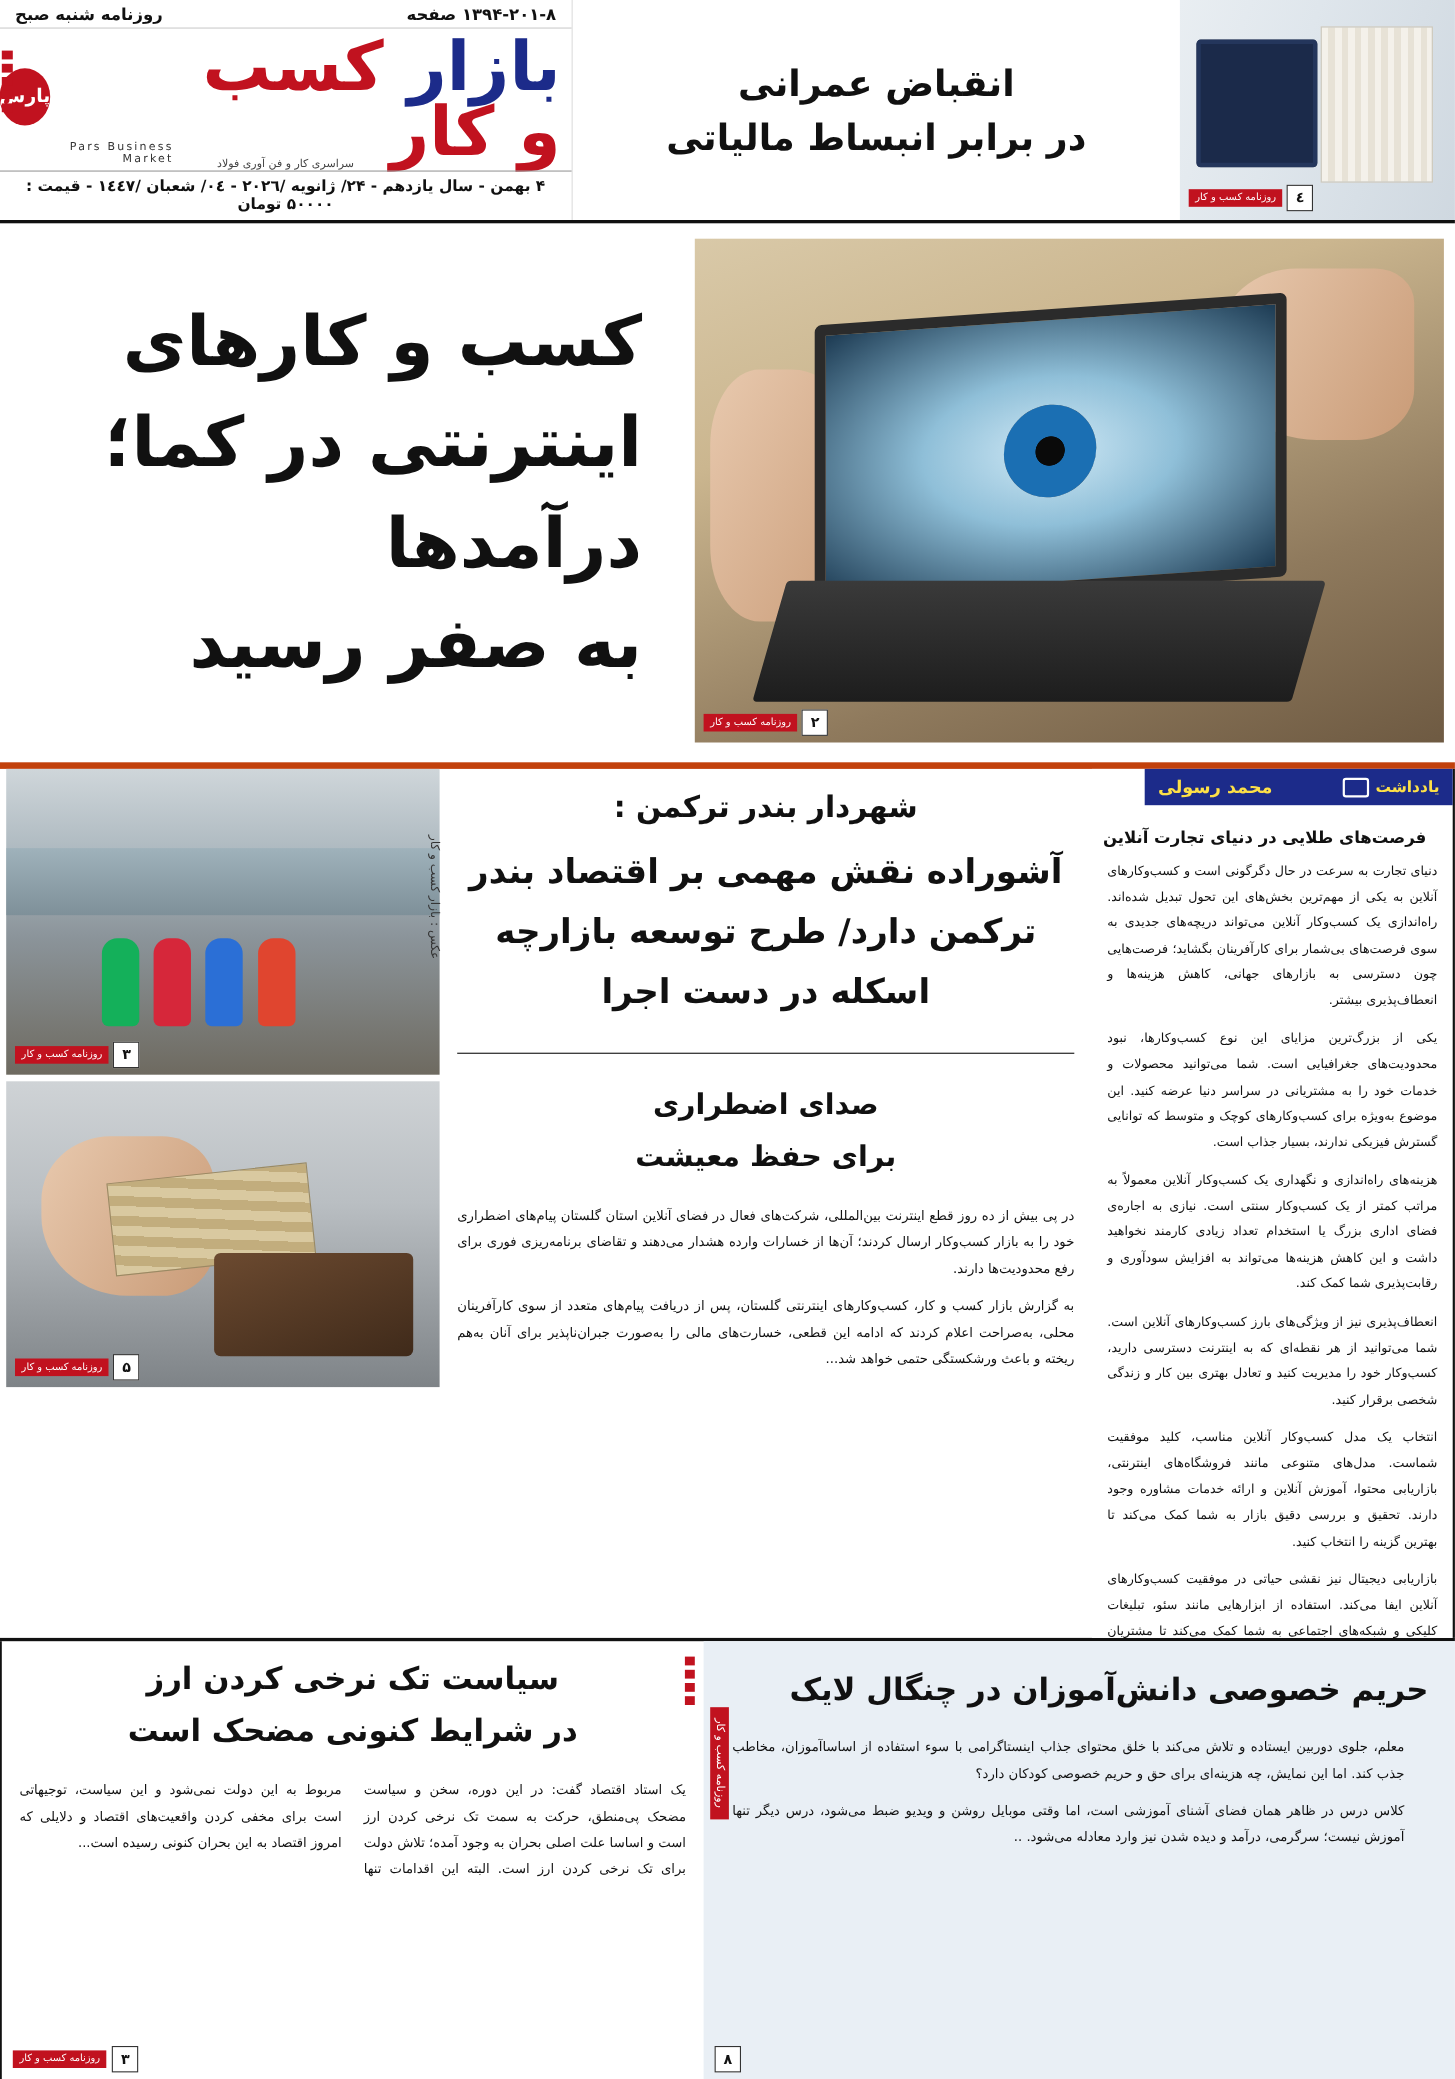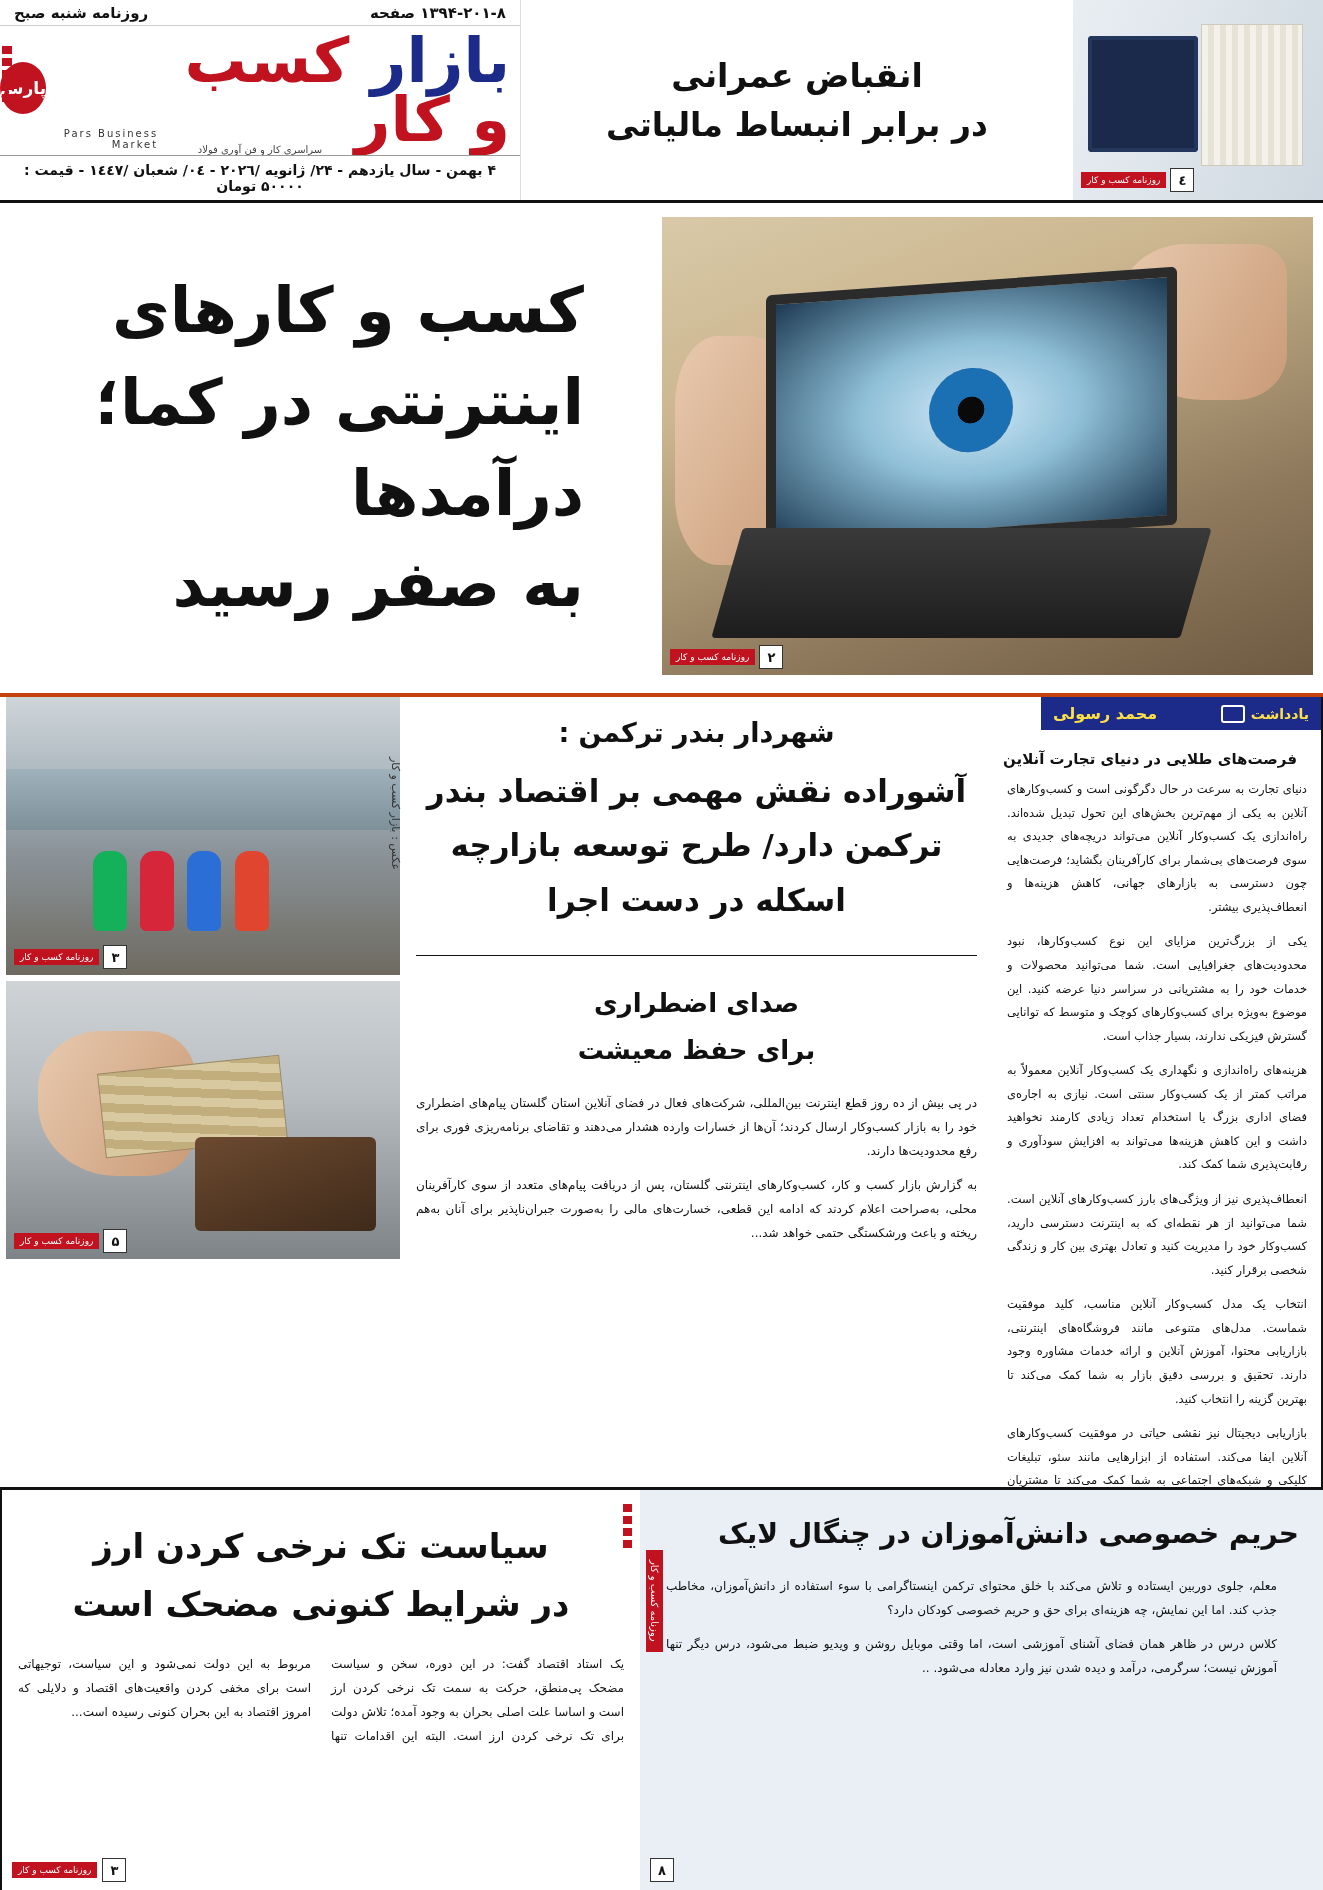--- a/index.html
+++ b/index.html
@@ -29,21 +29,21 @@
   .tagstrip{background:#c1121f;color:#fff;font-size:9px;padding:3px 6px;letter-spacing:0.5px;}
 
   
   .photo{position:relative;overflow:hidden;background:#9aa;}
   .ph-office{background:
      linear-gradient(110deg,#e9eef2 0%,#dfe6ec 40%,#cfd8e0 100%);}
   .ph-office:before{content:"";position:absolute;left:6%;top:18%;width:44%;height:58%;background:#1b2a4a;border-radius:4px;box-shadow:inset 0 0 0 4px #24365c;}
   .ph-office:after{content:"";position:absolute;right:8%;top:12%;width:40%;height:70%;background:repeating-linear-gradient(90deg,#f4f1ea 0 6px,#e7e2d6 6px 12px);border:1px solid #cfc9bb;}
 
   
-  .lead{display:flex;flex-direction:row-reverse;height:490px;border-bottom:4px solid #c2410c;gap:30px;}
+  .lead{display:flex;flex-direction:row-reverse;height:490px;border-bottom:6px solid #c2410c;}
   .lead-head{width:610px;display:flex;flex-direction:column;justify-content:center;align-items:flex-start;padding:0 26px;box-sizing:border-box;}
   .lead-head h1{margin:0;font-size:63px;font-weight:bold;line-height:1.45;text-align:right;width:100%;}
   .lead-photo{flex:1;margin:14px 10px 18px 22px;position:relative;}
   .ph-laptop{background:linear-gradient(160deg,#d9c9a8 0%,#cbb68f 30%,#8f7a5d 70%,#6e5a42 100%);}
   .ph-laptop .screen{position:absolute;left:16%;top:14%;width:60%;height:52%;background:radial-gradient(ellipse at 50% 50%,#cfe8f5 0%,#8fbfd8 40%,#1c3a52 100%);border:10px solid #2b2b2b;border-radius:6px;transform:skewY(-4deg);}
   .ph-laptop .iris{position:absolute;left:50%;top:50%;width:84px;height:84px;margin:-42px -42px;border-radius:50%;background:radial-gradient(circle,#0a0a0a 0 22%,#1b6fb3 23% 70%,#0d3a63 71% 100%);}
   .ph-laptop .base{position:absolute;left:10%;bottom:8%;width:72%;height:24%;background:linear-gradient(180deg,#3a3a3a,#1d1d1d);transform:skewX(-16deg);border-radius:4px;}
   .ph-laptop .arm{position:absolute;right:4%;top:6%;width:26%;height:34%;background:linear-gradient(120deg,#e8c9ae,#c99b77);border-radius:40% 20% 30% 50%;}
   .ph-laptop .arm2{position:absolute;left:2%;top:26%;width:22%;height:50%;background:linear-gradient(120deg,#e8c9ae,#c99b77);border-radius:30% 50% 40% 30%;}
 
@@ -77,21 +77,21 @@
   .ph-money{background:linear-gradient(180deg,#cfd3d6 0%,#b9bec2 40%,#7e8387 100%);}
   .ph-money .hand{position:absolute;left:8%;top:18%;width:40%;height:52%;background:linear-gradient(120deg,#e8c9ae,#c99b77);border-radius:40% 30% 30% 50%;}
   .ph-money .cash{position:absolute;left:24%;top:30%;width:46%;height:30%;background:repeating-linear-gradient(8deg,#d9c9a0 0 9px,#c2ad7d 9px 18px);transform:rotate(-6deg);border:1px solid #9a8a63;}
   .ph-money .wallet{position:absolute;right:6%;bottom:10%;width:46%;height:34%;background:linear-gradient(160deg,#6c4a30,#3f2a1a);border-radius:6px;}
   .vcaption{position:absolute;writing-mode:vertical-rl;right:-2px;top:60px;font-size:11px;color:#333;}
 
   
   .bottom{display:flex;flex-direction:row-reverse;height:400px;border-top:3px solid #111;}
   .bot-right{width:640px;padding:10px 16px;box-sizing:border-box;position:relative;border-left:2px solid #111;}
   .bot-left{flex:1;padding:10px 16px;box-sizing:border-box;position:relative;}
-  .bot-title{font-size:34px;font-weight:bold;line-height:1.7;text-align:center;margin:18px 0 18px;}
+  .bot-title{font-size:28px;font-weight:bold;line-height:1.7;text-align:center;margin:0 0 18px;}
   .bot-title-sm{font-size:28px;font-weight:bold;line-height:1.7;text-align:right;margin:10px 8px 16px;}
   .bot-body{font-size:12px;line-height:2.0;text-align:justify;}
   .bot-body p{margin:0 0 10px;}
   .redticks{position:absolute;right:8px;top:14px;display:flex;flex-direction:column;gap:4px;}
   .redticks i{width:9px;height:8px;background:#c1121f;display:block;}
   .sidestripe{position:absolute;left:6px;top:60px;writing-mode:vertical-rl;font-size:10px;color:#fff;background:#c1121f;padding:10px 3px;letter-spacing:1px;}
   .twocol{column-count:2;column-gap:20px;}
   .bl-left-panel{background:#e9eff5;}
   .corner-tag{position:absolute;bottom:8px;display:flex;align-items:center;gap:5px;}
 </style>
@@ -252,21 +252,21 @@
       <div class="corner-tag" style="left:10px;">
         <span class="pagenum">۳</span>
         <span class="tagstrip">روزنامه کسب و کار</span>
       </div>
     </div>
 
     <div class="bot-left bl-left-panel">
       <div class="sidestripe">روزنامه کسب و کار</div>
       <div class="bot-title-sm">حریم خصوصی دانش‌آموزان در چنگال لایک</div>
       <div class="bot-body" style="padding:0 30px 0 10px;">
-        <p>معلم، جلوی دوربین ایستاده و تلاش می‌کند با خلق محتوای ترکمن اینستاگرامی با سوء استفاده از دانش‌آموزان، مخاطب جذب کند. اما این نمایش، چه هزینه‌ای برای حق و حریم خصوصی کودکان دارد؟</p>
+        <p>معلم، جلوی دوربین ایستاده و تلاش می‌کند با خلق محتوای جذاب اینستاگرامی با سوء استفاده از اساسا‌آموزان، مخاطب جذب کند. اما این نمایش، چه هزینه‌ای برای حق و حریم خصوصی کودکان دارد؟</p>
         <p>کلاس درس در ظاهر همان فضای آشنای آموزشی است، اما وقتی موبایل روشن و ویدیو ضبط می‌شود، درس دیگر تنها آموزش نیست؛ سرگرمی، درآمد و دیده شدن نیز وارد معادله می‌شود. ..</p>
       </div>
       <div class="corner-tag" style="left:10px;">
         <span class="pagenum">۸</span>
       </div>
     </div>
   </div>
 
 </div>
 

